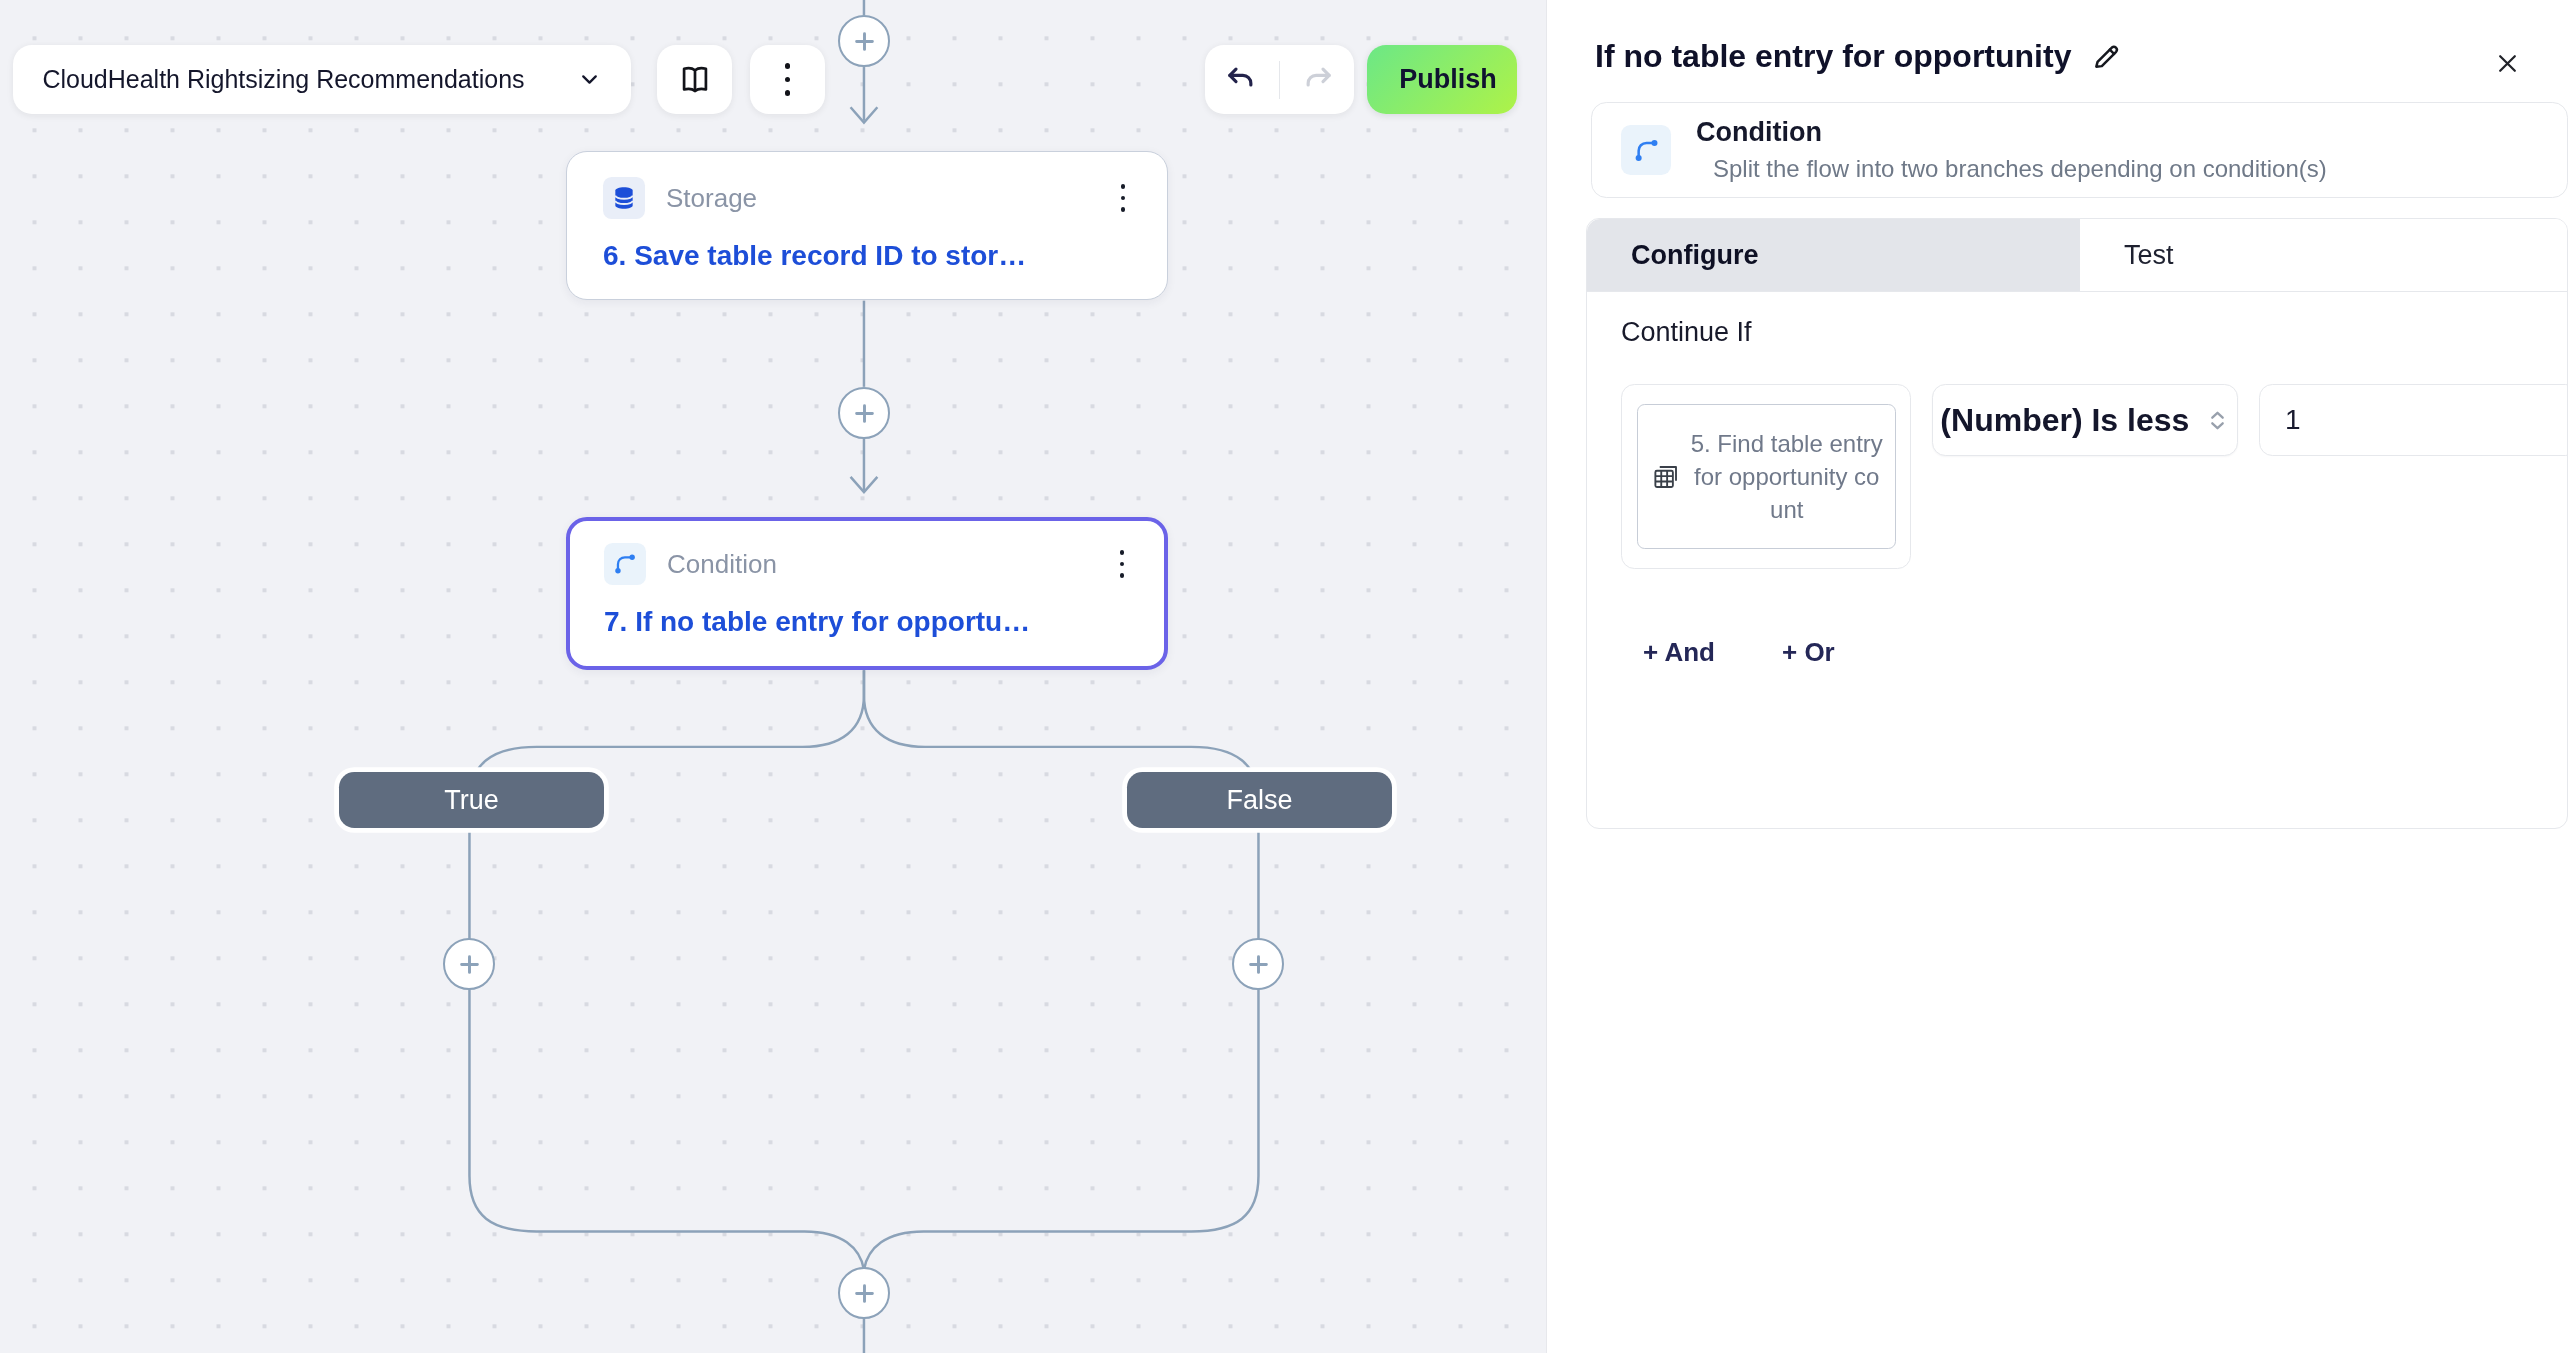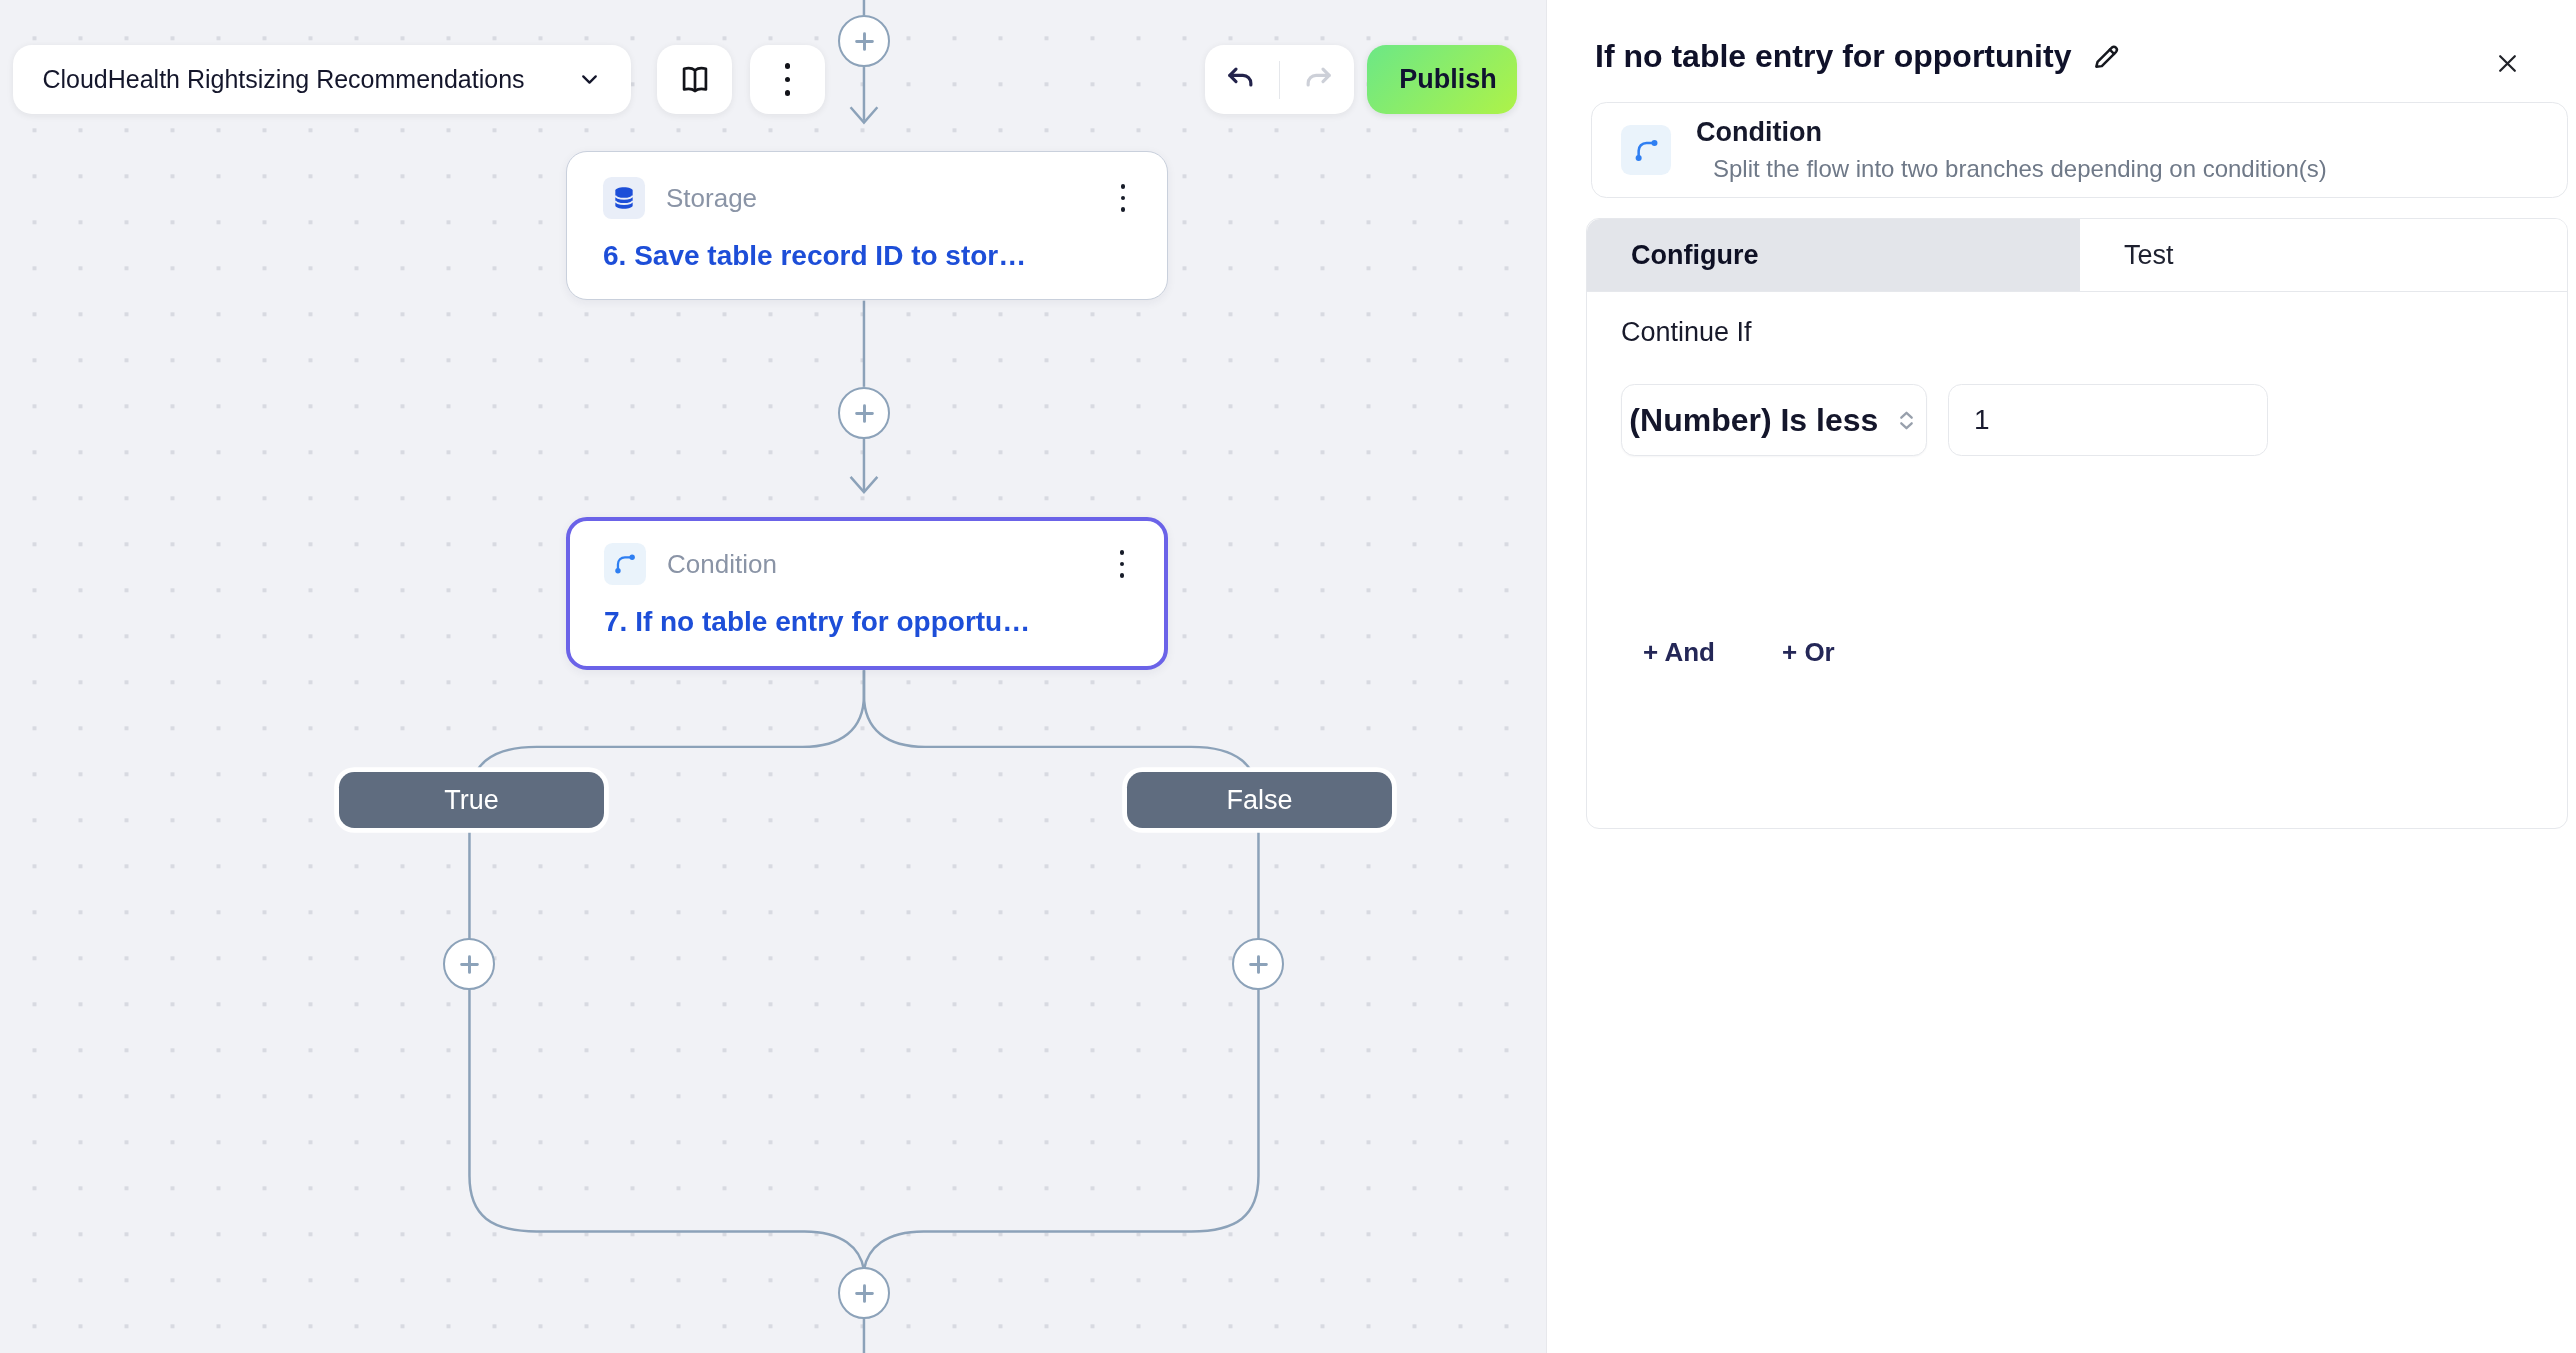--- a/index.html
+++ b/index.html
@@ -284,20 +284,32 @@
           <span>Configure</span>
         </div>
         <div class="tab tab-test">
           <span>Test</span>
         </div>
       </div>
 
       <div class="section-label">Continue If</div>
 
       <div class="cond-row">
+        <div class="operand-outer">
+          <div class="operand-inner">
+            <span style="display:flex;flex:none;">
+              <svg width="30" height="30" viewBox="0 0 24 24" fill="none" stroke="#3A4049" stroke-width="1.5" stroke-linejoin="round">
+                <path d="M7 4 H20 V15"></path>
+                <rect x="3.5" y="7" width="14" height="13" rx="1.2"></rect>
+                <path d="M3.5 11.3 H17.5 M3.5 15.6 H17.5 M8.2 7 V20 M12.9 7 V20"></path>
+              </svg>
+            </span>
+            <span class="operand-text">5. Find table entry for opportunity count</span>
+          </div>
+        </div>
 
         <div class="operator-box">
           <span class="operator-label">(Number) Is less</span>
           <span style="display:flex;">
             <svg width="25" height="25" viewBox="0 0 24 24" fill="none" stroke="#98A0AC" stroke-width="2.2" stroke-linecap="round" stroke-linejoin="round">
               <path d="M7 9.3 L12 4.6 L17 9.3"></path>
                 <path d="M7 14.7 L12 19.4 L17 14.7"></path>
             </svg>
           </span>
         </div>

